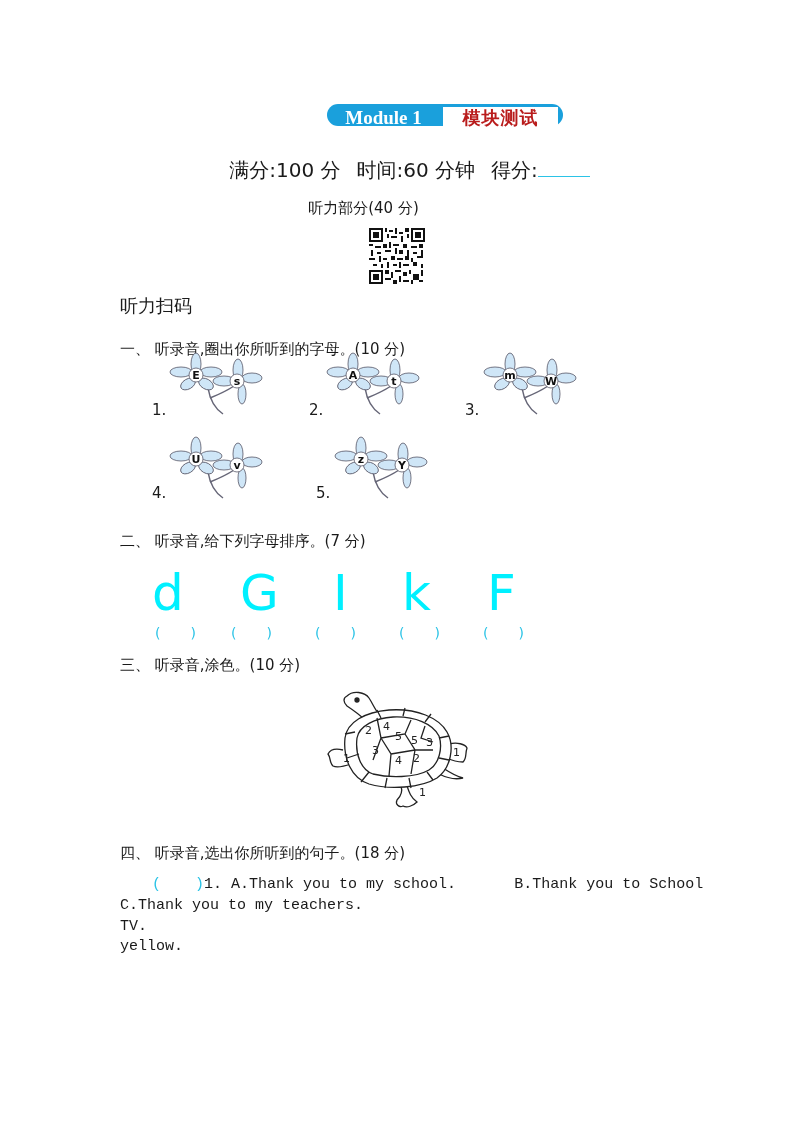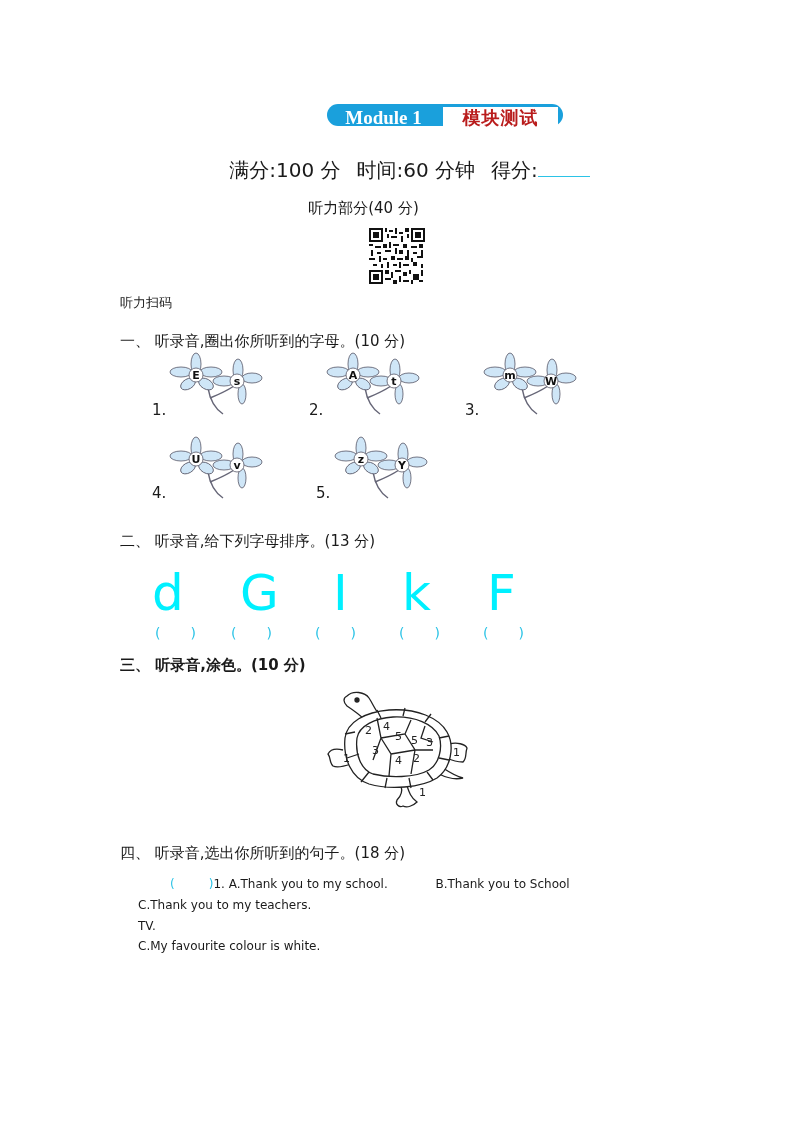--- a/index.html
+++ b/index.html
@@ -32,39 +32,39 @@
   .meta span.gap { display: inline-block; width: 16px; }
   .score-blank {
     display: inline-block; width: 52px; height: 14px;
     border-bottom: 1px solid #2bc3e6; vertical-align: baseline;
   }
 
   .listen-title { top: 199px; left: 0; width: 727px; text-align: center; font-size: 15px; }
 
   .qr { left: 369px; top: 228px; width: 56px; height: 56px; }
 
-  .small { font-size: 13px; }
+  .small { font-size: 18px; }
   .section-title { font-size: 15px; left: 120px; }
 
   .num { font-size: 15px; }
 
   
   .flower { width: 95px; height: 65px; }
 
   .big-letter {
     font-size: 50px; color: #00f0ff; font-family: "DejaVu Sans", sans-serif;
     line-height: 1; top: 568px;
   }
   .paren {
     color: #2bc3e6; font-size: 14px; top: 625px;
   }
 
   .turtle { left: 325px; top: 688px; width: 145px; height: 122px; }
 
-  .q-line { font-size: 12px; left: 138px; width: 560px; line-height: 21px; }
+  .q-line { font-size: 15px; left: 120px; width: 560px; line-height: 21px; font-family: Liberation Mono, monospace; }
   .cyan { color: #2bc3e6; }
 </style>
 </head>
 <body>
 
 <div class="abs badge">
   <div class="badge-left">Module 1</div>
   <div class="badge-right">模块测试</div>
 </div>
 
@@ -140,21 +140,21 @@
         <rect x="15" y="24" width="1" height="3"></rect>
         <rect x="17" y="26" width="3" height="1"></rect>
         <rect x="21" y="26" width="1" height="2"></rect>
         <rect x="25" y="26" width="2" height="1"></rect>
     </g>
   </svg>
 </div>
 
 <div class="abs small" style="left:120px; top:294px;">听力扫码</div>
 
-<div class="abs section-title" style="top:332px;">一、 听录音,圈出你所听到的字母。(10 分)</div>
+<div class="abs section-title" style="top:340px;">一、 听录音,圈出你所听到的字母。(10 分)</div>
 
 <div class="abs num" style="left:152px; top:401px;">1.</div>
 <div class="abs num" style="left:309px; top:401px;">2.</div>
 <div class="abs num" style="left:465px; top:401px;">3.</div>
 <div class="abs num" style="left:152px; top:484px;">4.</div>
 <div class="abs num" style="left:316px; top:484px;">5.</div>
 
 <div class="abs flower" style="left:168px; top:350px;">
   <svg width="95" height="65" viewBox="0 0 95 65">
     <g stroke="#556" stroke-width="0.8" fill="#cfe6f7">
@@ -254,34 +254,34 @@
         <ellipse cx="84" cy="28" rx="10" ry="5"></ellipse>
       <ellipse cx="74" cy="44" rx="4" ry="10"></ellipse>
       <circle cx="28" cy="25" r="7" fill="#fff"></circle>
         <circle cx="69" cy="31" r="7" fill="#fff"></circle>
     </g>
     <text x="28" y="29" font-size="11" font-weight="bold" text-anchor="middle" fill="#111" font-family="DejaVu Sans, sans-serif">z</text>
     <text x="69" y="35" font-size="11" font-weight="bold" text-anchor="middle" fill="#111" font-family="DejaVu Sans, sans-serif">Y</text>
   </svg>
 </div>
 
-<div class="abs section-title" style="top:532px;">二、 听录音,给下列字母排序。(13 分)</div>
+<div class="abs section-title" style="top:532px;">二、 听录音,给下列字母排序。(7 分)</div>
 <div class="abs big-letter" style="left:152px;">d</div>
 <div class="abs big-letter" style="left:240px;">G</div>
 <div class="abs big-letter" style="left:333px;">I</div>
 <div class="abs big-letter" style="left:402px;">k</div>
 <div class="abs big-letter" style="left:487px;">F</div>
 
 <div class="abs paren" style="left:155px;"><span>(</span><span style="display:inline-block;width:30px"></span><span>)</span></div>
 <div class="abs paren" style="left:231px;"><span>(</span><span style="display:inline-block;width:30px"></span><span>)</span></div>
 <div class="abs paren" style="left:315px;"><span>(</span><span style="display:inline-block;width:30px"></span><span>)</span></div>
 <div class="abs paren" style="left:399px;"><span>(</span><span style="display:inline-block;width:30px"></span><span>)</span></div>
 <div class="abs paren" style="left:483px;"><span>(</span><span style="display:inline-block;width:30px"></span><span>)</span></div>
 
-<div class="abs section-title" style="top:656px;font-weight:bold;">三、 听录音,涂色。(10 分)</div>
+<div class="abs section-title" style="top:656px;">三、 听录音,涂色。(10 分)</div>
 
 <div class="abs turtle">
   <svg width="145" height="122" viewBox="0 0 145 122" font-family="DejaVu Sans, sans-serif" font-size="10" fill="none" stroke="#222" stroke-width="1.3">
 
     <path d="M22 8 C28 2, 40 4, 44 10 C48 16, 50 22, 54 26 L40 32 C34 26, 28 22, 22 18 C18 14, 18 10, 22 8 Z" fill="#fff"></path>
     <circle cx="32" cy="12" r="2" fill="#222"></circle>
 
     <path d="M18 62 C10 60, 5 62, 3 66 C6 70, 4 74, 8 78 C12 80, 20 78, 26 76" fill="#fff"></path>
 
     <path d="M124 56 C132 54, 140 56, 142 60 C140 66, 142 70, 138 74 C132 74, 126 72, 122 70" fill="#fff"></path>
@@ -320,14 +320,14 @@
     <span class="cyan">(</span><span style="display:inline-block;width:34px"></span><span class="cyan">)</span><span>1.</span>
     <span>A.Thank you to my school.</span>
     <span style="display:inline-block;width:40px"></span>
     <span>B.Thank you to School</span>
   </div>
   <div>C.Thank you to my teachers.</div>
   <div>TV.</div>
 </div>
 
 <div class="abs q-line" style="top:936px;">
-  <div>C.My favourite colour is white.</div>
+  <div>yellow.</div>
 </div>
 
 </body></html>

